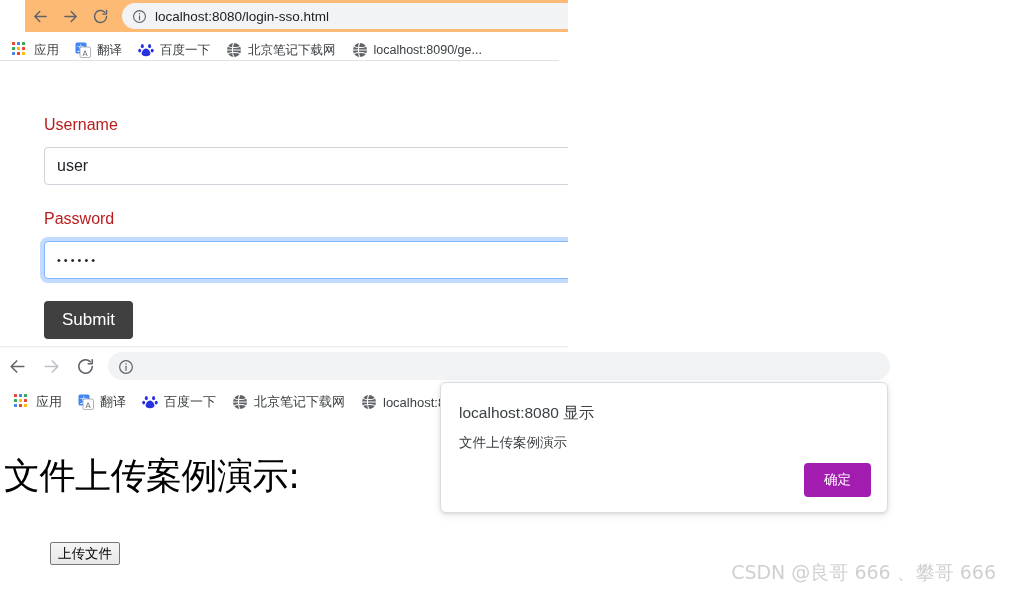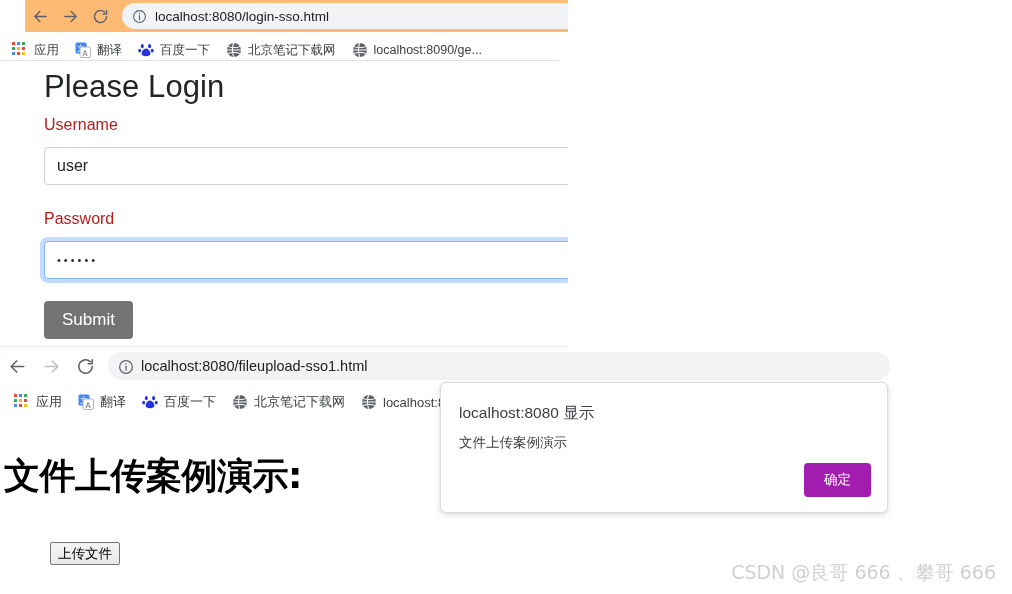--- a/index.html
+++ b/index.html
@@ -171,21 +171,21 @@
     height: 38px;
     display: flex;
     align-items: center;
     font-size: 11px;
     letter-spacing: 3px;
     color: #212529;
   }
   .submit-btn {
     position: absolute;
     left: 44px; top: 240px;
-    background: #737373;
+    background: #404040;
     color: #ffffff;
     border: none;
     border-radius: 4px;
     font-size: 17px;
     padding: 9px 18px;
     font-family: "Liberation Sans", sans-serif;
     cursor: pointer;
   }
 
   
@@ -216,21 +216,21 @@
   #win2 .bookmarks {
     position: absolute;
     left: 6px; top: 42px;
   }
   #win2 .bm .bm-label { font-size: 13px; }
 
   .upload-heading {
     position: absolute;
     left: 4px; top: 104px;
     font-size: 36px;
-    font-weight: bold;
+    font-weight: normal;
     color: #000000;
     font-family: "DejaVu Sans", sans-serif;
     letter-spacing: -0.5px;
   }
   .file-row {
     position: absolute;
     left: 50px; top: 168px;
     display: flex;
     align-items: center;
   }
@@ -410,21 +410,20 @@
         <svg width="16" height="16" viewBox="0 0 24 24">
           <circle cx="12" cy="12" r="10.5" fill="#5f6368"></circle>
           <path d="M12 1.5c-3 3-3 17 0 21M1.5 12h21M3 6.5c4 2.5 14 2.5 18 0M3 17.5c4-2.5 14-2.5 18 0" fill="none" stroke="#ffffff" stroke-width="1.6"></path>
         </svg>
       </span>
       <span class="bm-label">localhost:8090/ge...</span>
     </div>
   </div>
 
   <div class="page1">
-    <div class="login-title">Please Login</div>
 
     <div class="field-label label-username">Username</div>
     <input class="text-input input-username" type="text" value="user" style="">
 
     <div class="field-label label-password">Password</div>
     <input class="text-input input-password" type="text" value="" style="">
     <div class="pw-dots">••••••</div>
 
     <button class="submit-btn">Submit</button>
   </div>
@@ -456,21 +455,20 @@
     </div>
 
     <div class="omnibox">
       <span class="info-icon">
         <svg width="16" height="16" viewBox="0 0 24 24" fill="none" stroke="#5f6368" stroke-width="1.8">
             <circle cx="12" cy="12" r="9.5"></circle>
             <line x1="12" y1="11" x2="12" y2="17" stroke-linecap="round"></line>
             <circle cx="12" cy="7.6" r="1.1" fill="#5f6368" stroke="none"></circle>
           </svg>
       </span>
-      <span class="url-text">localhost:8080/fileupload-sso1.html</span>
     </div>
   </div>
 
   <div class="bookmarks">
     <div class="bm">
       <span class="bm-ico">
         <span class="apps-grid">
           <i style="background:#ea4335"></i>
             <i style="background:#4285f4"></i>
             <i style="background:#34a853"></i>

